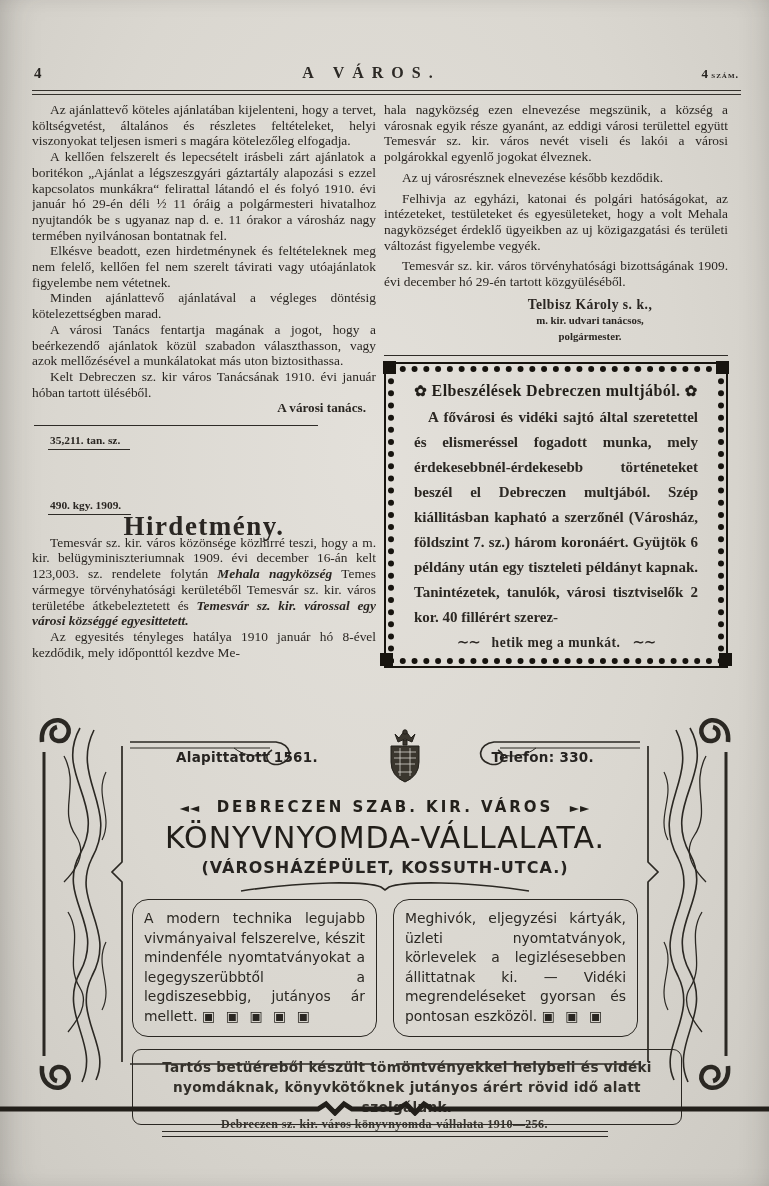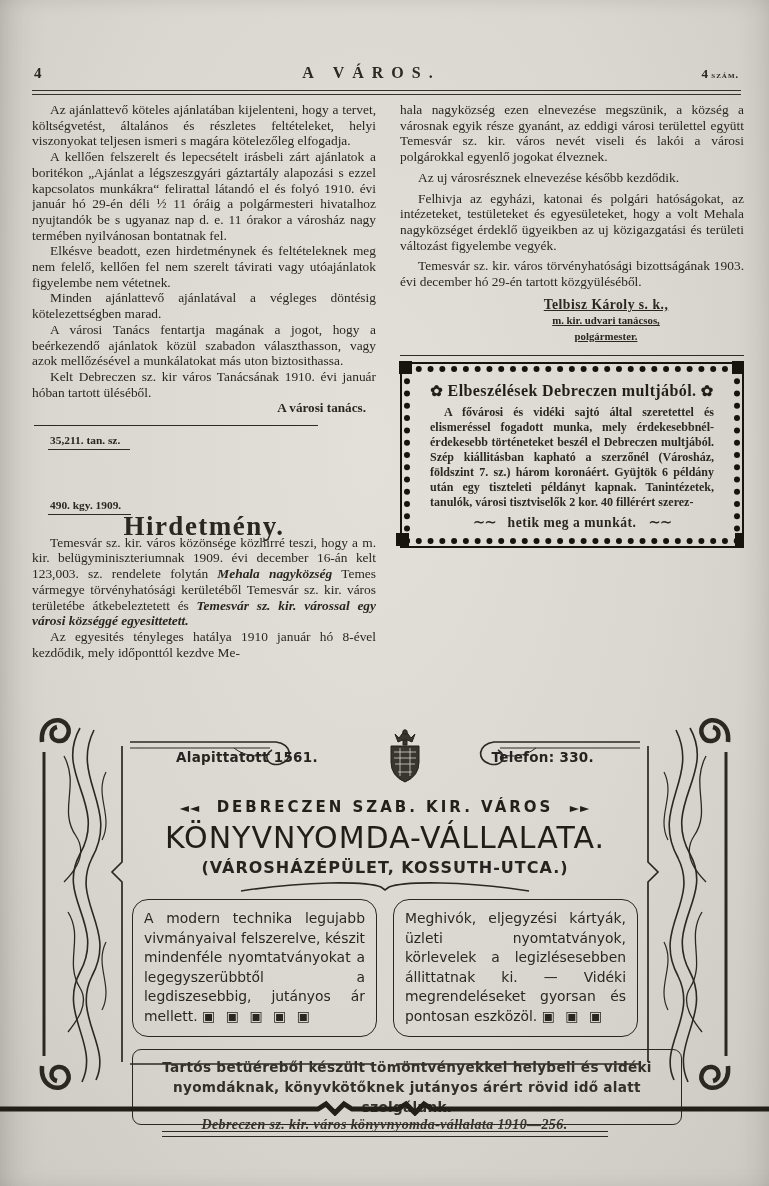--- a/index.html
+++ b/index.html
@@ -21,33 +21,33 @@
   .mh-title{font-weight:bold;font-size:16px;letter-spacing:8px;color:#2c2925;}
   .mh-issue{font-weight:bold;font-size:13px;}
   .mh-issue .small{font-weight:bold;font-size:10px;font-variant:small-caps;letter-spacing:1px;}
   .mh-rule{
     position:absolute;top:90px;left:32px;right:28px;height:3px;
     border-top:1.8px solid #34312c;border-bottom:1.3px solid #34312c;
   }
   
   .cols{
     position:absolute;top:102px;left:32px;width:712px;height:606px;
-    display:flex;gap:24px;overflow:hidden;
+    display:flex;gap:8px;overflow:hidden;
   }
   .col{width:344px;font-size:13.4px;line-height:15.7px;text-align:justify;color:#2a2622;}
   .col p{margin:0;text-indent:18px;}
   .rc p{margin-top:5px;}
   .bi{font-style:italic;font-weight:bold;}
   .sig-left{text-align:right;font-weight:bold;font-size:13.2px;padding-right:10px;margin-top:3px;text-indent:0!important;}
   .sep-rule{width:284px;border-top:1.7px solid #2e2b27;margin:9px 0 7px 2px;}
   .refs{font-size:11.4px;font-weight:bold;line-height:15px;margin-left:16px;margin-bottom:4px;}
   .refs span{display:table;border-bottom:1.3px solid #2e2b27;padding:0 10px 1px 2px;}
   .refs span+span{border-bottom:1.3px solid #2e2b27;margin-top:48px;}
   .art-heading{font-size:27px;font-weight:bold;text-align:center;letter-spacing:1.5px;margin:7px 0 7px;text-indent:0!important;}
-  .sigblock{margin:7px 0 0 96px;width:220px;text-align:center;text-decoration:underline;}
+  .sigblock{margin:7px 0 0 96px;width:220px;text-align:center;}
   .sig-name{font-weight:bold;font-size:13.6px;letter-spacing:.5px;}
   .sig-t1{font-weight:bold;font-size:10.8px;margin-top:1px;}
   .sig-t2{font-weight:bold;font-size:10.8px;}
   .rc-rule{border:none;border-top:1.6px solid #2e2b27;margin:10px 0 6px;}
   
   .os-outer{
     position:relative;margin-top:2px;
     border:2.5px solid #17140f;padding:2px;background:transparent;
   }
   .os-inner{
@@ -67,21 +67,21 @@
     font-size:33px;letter-spacing:5px;color:#5b564d;
     text-shadow:2.5px 2.5px 0 #17140f;margin-top:2px;text-indent:0!important;
   }
   .os-sub{
     text-align:center;font-weight:bold;font-size:16px;letter-spacing:.4px;
     margin-top:5px;color:#221f1a;text-indent:0!important;
   }
   .os-flower{font-size:15px;}
   .os-body{
     margin-top:8px;padding:0 8px;
-    font-size:12px;line-height:15px;font-weight:bold;color:#2c2823;
+    font-size:15px;line-height:25px;font-weight:bold;color:#2c2823;
     text-align:justify;text-indent:14px!important;
   }
   .os-last{
     text-align:center;font-weight:bold;font-size:13.6px;margin-top:1px;
     letter-spacing:.5px;text-indent:0!important;
   }
   .os-wave{font-size:15px;letter-spacing:-1px;}
   
   .adwrap{position:absolute;top:712px;left:34px;width:702px;height:384px;}
   .ad-frame{position:absolute;top:0;left:0;}
@@ -103,21 +103,21 @@
   .slogan-box{
     margin:12px auto 0;width:520px;border:1.7px solid #2a2722;border-radius:9px;
     padding:7px 14px;font-family:"DejaVu Sans",sans-serif;font-weight:bold;
     font-size:13.6px;line-height:20px;letter-spacing:.3px;color:#33302a;text-align:center;
   }
   .slogan-under{width:88%;margin:6px auto 0;height:4px;border-top:1.1px solid #2a2722;border-bottom:1.1px solid #2a2722;}
   
   .bottom-rule{position:absolute;top:1100px;left:0;width:769px;}
   .imprint{
     position:absolute;top:1117px;left:0;width:100%;text-align:center;
-    font-size:14px;font-weight:bold;letter-spacing:.4px;color:#36332d;font-style:italic;
+    font-size:12px;font-weight:bold;letter-spacing:.4px;color:#36332d;
   }
 </style>
 </head>
 <body>
 
 <div class="page">
 
   <div class="masthead">
     <span class="mh-num">4</span>
     <span class="mh-title">A VÁROS.</span>
@@ -142,21 +142,21 @@
       </div>
       <p class="art-heading">Hirdetmény.</p>
       <p><span>Temesvár sz. kir. város közönsége közhirré teszi, hogy a m. kir. belügyminiszteriumnak 1909. évi december 16-án kelt 123,003. sz. rendelete folytán </span><span class="bi">Mehala nagyközség</span><span> Temes vármegye törvényhatósági kerületéből Temesvár sz. kir. város területébe átkebeleztetett és </span><span class="bi">Temesvár sz. kir. várossal egy városi községgé egyesittetett.</span></p>
       <p>Az egyesités tényleges hatálya 1910 január hó 8-ével kezdődik, mely időponttól kezdve Me-</p>
     </div>
 
     <div class="col rc">
       <p style="margin-top:0;text-indent:0;">hala nagyközség ezen elnevezése megszünik, a község a városnak egyik része gyanánt, az eddigi városi területtel együtt Temesvár sz. kir. város nevét viseli és lakói a városi polgárokkal egyenlő jogokat élveznek.</p>
       <p>Az uj városrésznek elnevezése később kezdődik.</p>
       <p>Felhivja az egyházi, katonai és polgári hatóságokat, az intézeteket, testületeket és egyesületeket, hogy a volt Mehala nagyközséget érdeklő ügyeikben az uj közigazgatási és területi változást figyelembe vegyék.</p>
-      <p>Temesvár sz. kir. város törvényhatósági bizottságának 1903. évi december hó 29-én tartott közgyüléséből.</p>
+      <p>Temesvár sz. kir. város törvényhatósági bizottságának 1909. évi december hó 29-én tartott közgyüléséből.</p>
       <div class="sigblock">
         <div class="sig-name">Telbisz Károly s. k.,</div>
         <div class="sig-t1">m. kir. udvari tanácsos,</div>
         <div class="sig-t2">polgármester.</div>
       </div>
       <hr class="rc-rule">
 
       <div class="os-outer">
         <div class="os-inner">
           <p class="os-sub"><span class="os-flower">✿</span> <span>Elbeszélések Debreczen multjából.</span> <span class="os-flower">✿</span></p>

